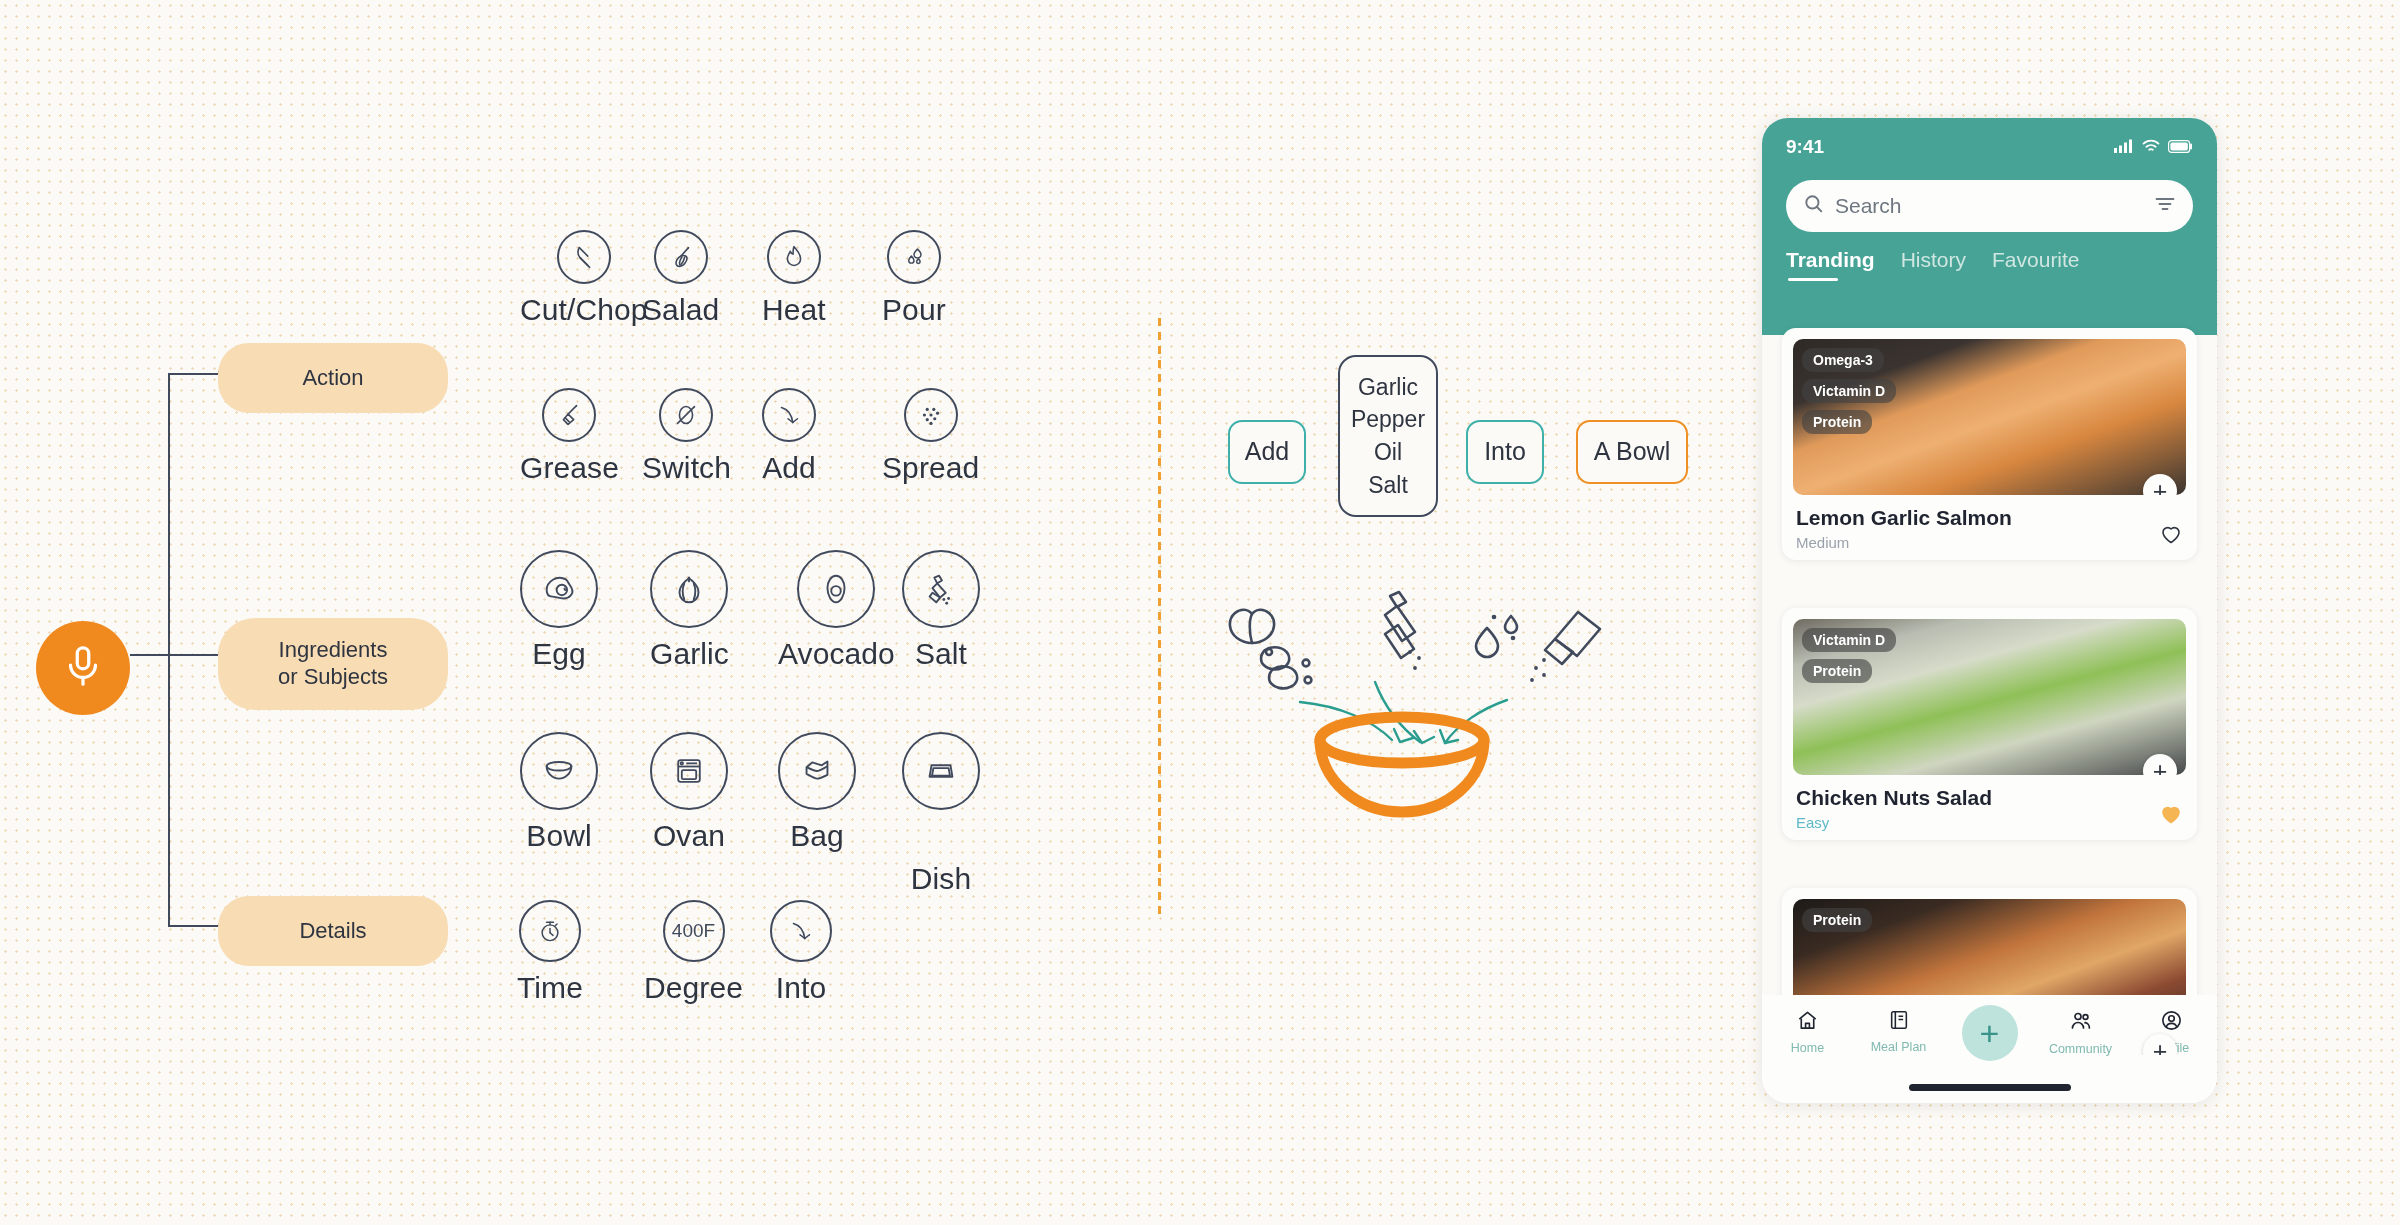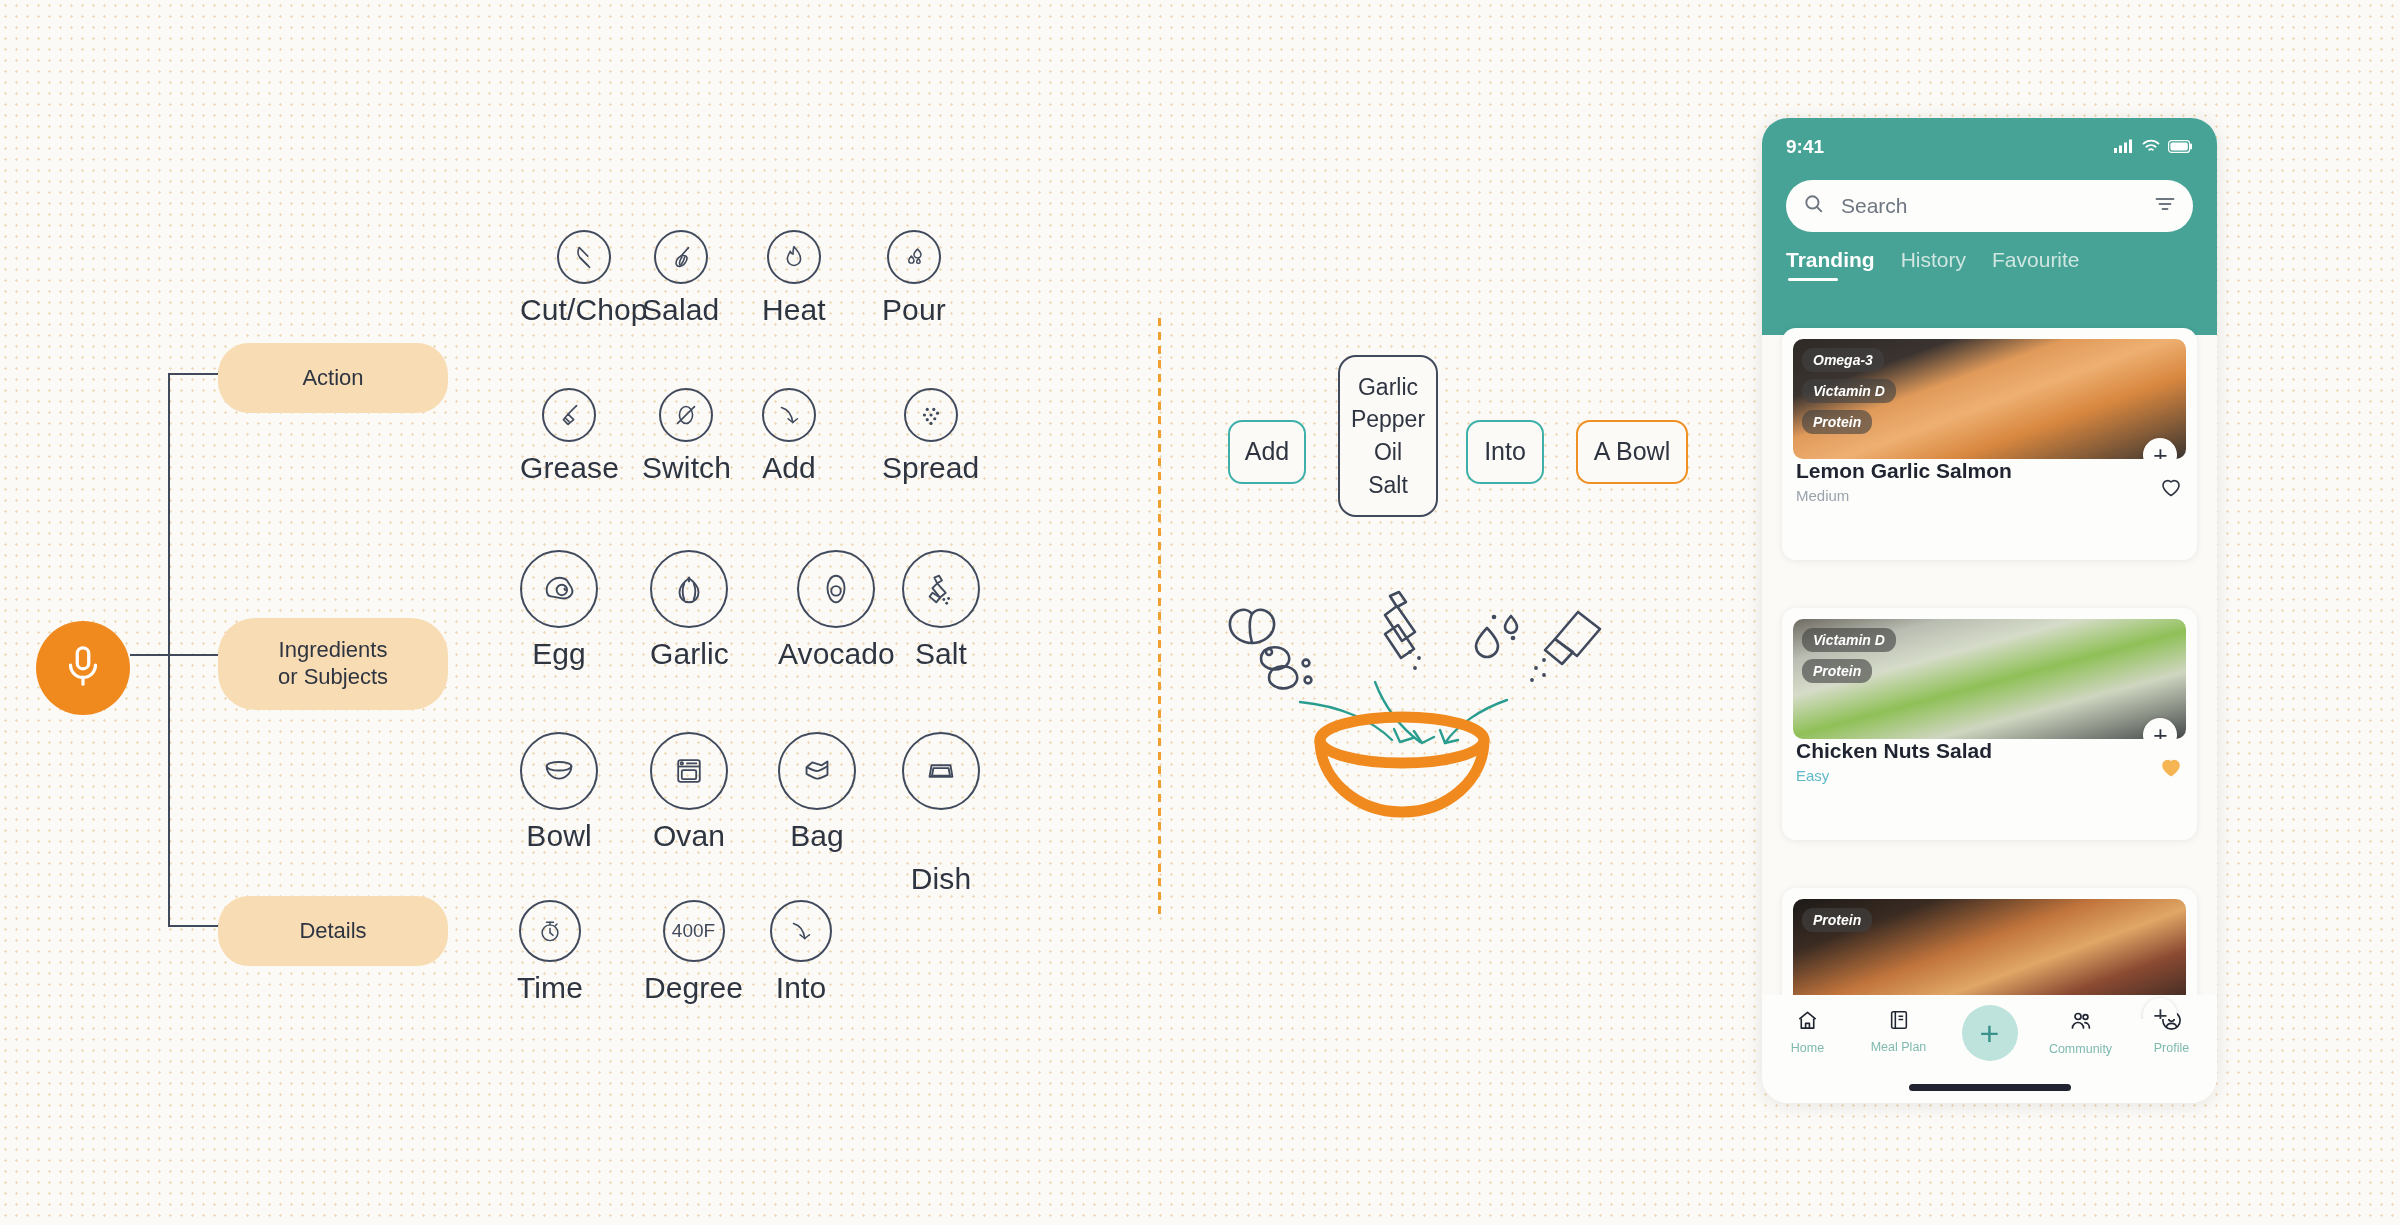--- a/index.html
+++ b/index.html
@@ -98,21 +98,21 @@
   #phone-head{ position:absolute; left:0; top:0; width:100%; height:217px; background:#46a396; }
   #status-bar{
     position:absolute; left:0; top:14px; width:100%; height:30px;
     display:flex; align-items:center; justify-content:space-between;
     padding:0 24px; color:#fff; font-size:19px; font-weight:bold;
   }
   #status-icons{ display:flex; align-items:center; gap:8px; }
   #search-bar{
     position:absolute; left:24px; top:62px; width:407px; height:52px;
     background:#fdfdfb; border-radius:26px;
-    display:flex; align-items:center; padding:0 18px; gap:17px;
+    display:flex; align-items:center; padding:0 18px; gap:11px;
   }
   #search-placeholder{ font-size:21px; color:#6e7680; flex:1; }
   #tabs{
     position:absolute; left:24px; top:130px; width:420px; height:44px;
     display:flex; align-items:flex-start; gap:26px;
   }
   .tab{ font-size:21px; color:#cfe6e1; position:relative; padding-bottom:9px; }
   .tab.active{ color:#ffffff; font-weight:bold; }
   .tab.active:after{
     content:""; position:absolute; left:2px; bottom:0; width:50px; height:3.5px;
@@ -121,21 +121,21 @@
 
   #cards{ position:absolute; left:0; top:200px; width:100%; bottom:0; }
   .food-card{
     position:absolute; left:20px; width:415px; background:#fdfdfb;
     border-radius:14px; overflow:hidden; box-shadow:0 1px 7px rgba(0,0,0,.08);
   }
   #card-0{ top:10px; height:232px; }
   #card-1{ top:290px; height:232px; }
   #card-2{ top:570px; height:232px; }
 
-  .card-photo{ position:relative; width:calc(100% - 22px); margin:11px 11px 0 11px; height:120px; border-radius:10px; overflow:hidden;font-style:italic; }
+  .card-photo{ position:relative; width:calc(100% - 22px); margin:11px 11px 11px 11px; height:156px; border-radius:10px; overflow:hidden; }
   .badges{ position:absolute; left:9px; top:9px; display:flex; flex-direction:column; align-items:flex-start; gap:7px; z-index:3; }
   .badge{
     background:rgba(66,66,66,.62); color:#fff; font-size:14px;
     padding:4px 11px; border-radius:11px; white-space:nowrap; font-weight:bold;
   }
   .plus-fab{
     position:absolute; right:9px; bottom:-13px; width:34px; height:34px;
     border-radius:50%; background:#fdfdfb; z-index:4;
     display:flex; align-items:center; justify-content:center;
     font-size:25px; color:#2e3440; line-height:1;

